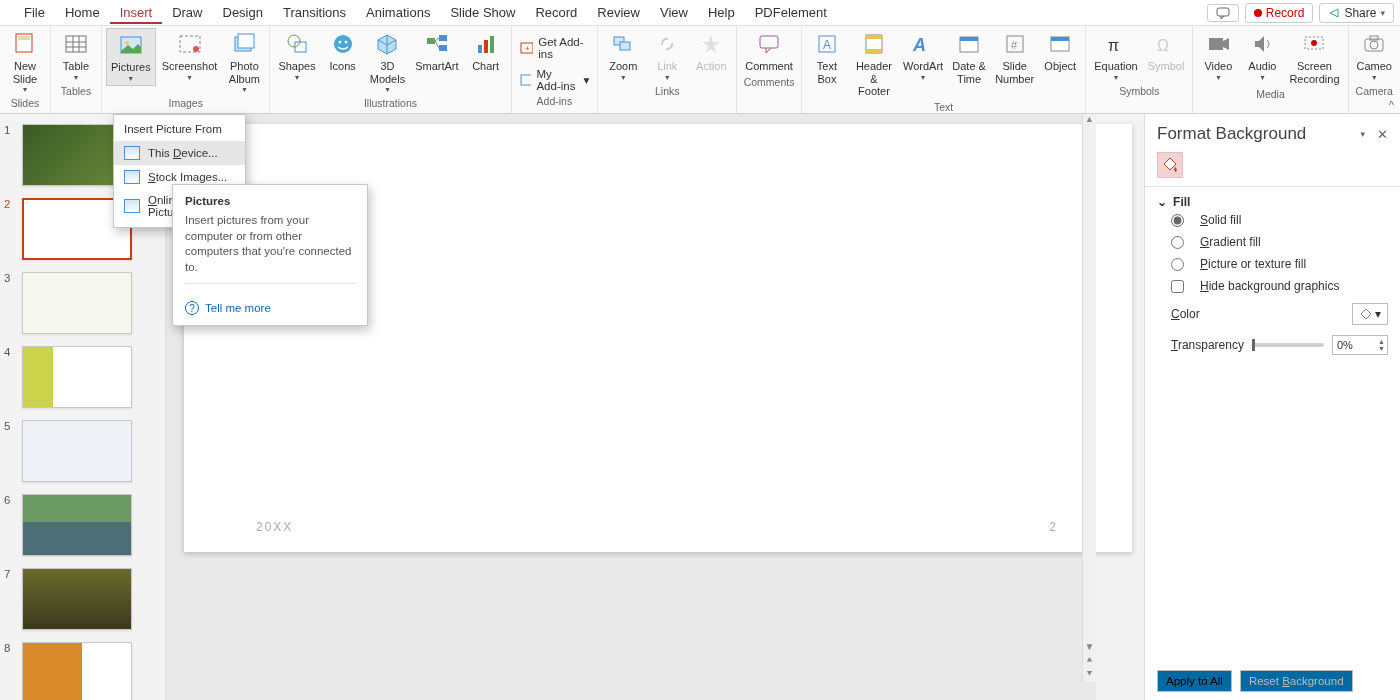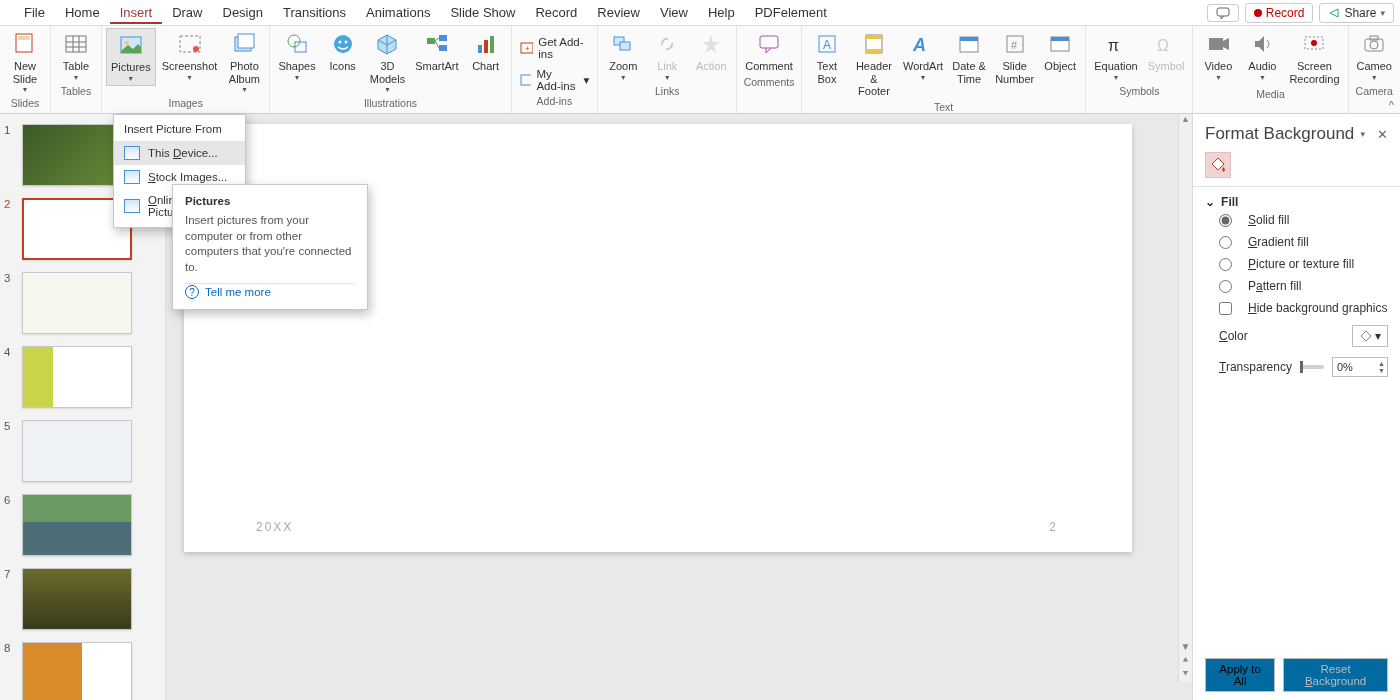--- a/index.html
+++ b/index.html
@@ -33,21 +33,21 @@
 
 .dropdown { position: absolute; top: 88px; left: 113px; width: 133px; background: #fff; border: 1px solid #c8c8c8; box-shadow: 2px 4px 10px rgba(0,0,0,.25); z-index: 20; padding-bottom: 4px; }
 .dropdown .hdr { font-weight: 400; font-size: 11.5px; padding: 8px 10px 6px; }
 .dropdown .item { display: flex; align-items: center; gap: 8px; padding: 5px 10px; font-size: 11.5px; cursor: pointer; }
 .dropdown .item.sel { background: #e6e6e6; }
 .dropdown .item .ic { width: 16px; height: 14px; border: 1px solid #4a90d9; background: linear-gradient(#cfe6fb,#fff); }
 
 
 .tooltip { position: absolute; top: 158px; left: 172px; width: 196px; background: #fff; border: 1px solid #c8c8c8; box-shadow: 2px 4px 10px rgba(0,0,0,.25); z-index: 30; padding: 10px 12px 10px; font-size: 11.5px; }
 .tooltip .tt-title { font-weight: 600; margin-bottom: 6px; }
-.tooltip .tt-body { color: #555; line-height: 1.35; padding-bottom: 8px; border-bottom: 1px solid #e2e2e2; margin-bottom: 1px; }
+.tooltip .tt-body { color: #555; line-height: 1.35; padding-bottom: 8px; border-bottom: 1px solid #e2e2e2; margin-bottom: 17px; }
 .tooltip .tt-more { color: #0b66c3; display: flex; align-items: center; gap: 6px; cursor: pointer; }
 .tooltip .q { width: 14px; height: 14px; border: 1.5px solid #0b66c3; border-radius: 50%; display: inline-flex; align-items: center; justify-content: center; font-size: 10px; }
 
 
 .workspace { display: flex; height: calc(700px - 26px - 88px); position: relative; }
 
 
 .thumbs { width: 166px; background: #f3f3f3; overflow-y: auto; padding: 10px 6px 10px 4px; border-right: 1px solid #e0e0e0; }
 .thumb-row { display: flex; align-items: flex-start; gap: 6px; margin-bottom: 12px; }
 .thumb-row .num { width: 12px; font-size: 11.5px; color: #555; }
@@ -59,21 +59,21 @@
 .canvas-wrap { flex: 1; position: relative; background: #e9e9e9; }
 .scrollbar-v { position: absolute; right: 0; top: 0; bottom: 18px; width: 14px; background: #f0f0f0; border-left: 1px solid #dcdcdc; }
 .scrollbar-v .arrow { height: 14px; text-align: center; font-size: 9px; color: #888; cursor: pointer; }
 .scrollbar-v .track { position: absolute; top: 14px; bottom: 60px; left: 0; right: 0; }
 .scrollbar-v .navbtns { position: absolute; bottom: 0; left: 0; right: 0; display: flex; flex-direction: column; align-items: center; gap: 2px; padding-bottom: 2px; font-size: 10px; color: #888; cursor: pointer; }
 .slide { position: absolute; left: 18px; top: 10px; width: 948px; height: 428px; background: #fff; box-shadow: 0 2px 6px rgba(0,0,0,.2); }
 .slide .footyear { position: absolute; left: 72px; bottom: 18px; color: #aaa; font-size: 12px; letter-spacing: 2px; }
 .slide .footnum { position: absolute; right: 76px; bottom: 18px; color: #aaa; font-size: 12px; }
 
 
-.pane { width: 208px; background: #fff; border-left: 1px solid #dcdcdc; padding: 10px 12px 8px; display: flex; flex-direction: column; }
+.pane { width: 256px; background: #fff; border-left: 1px solid #dcdcdc; padding: 10px 12px 8px; display: flex; flex-direction: column; margin-left: 48px; }
 .pane .pane-head { display: flex; align-items: center; gap: 6px; color: #444; }
 .pane .pane-head .title { font-size: 17px; flex: 1; }
 .pane .pane-head .car { font-size: 9px; color: #666; cursor: pointer; }
 .pane .pane-head .close { font-size: 13px; color: #666; cursor: pointer; margin-left: 6px; }
 .pane .pane-icon { margin-top: 8px; width: 26px; height: 26px; background: #f0d4d4; border: 1px solid #e6bebe; display: flex; align-items: center; justify-content: center; }
 .pane hr { border: none; border-top: 1px solid #e2e2e2; margin: 8px -12px; }
 .pane .sec { display: flex; align-items: center; gap: 6px; font-weight: 600; font-size: 12px; cursor: pointer; }
 .pane .opt { display: flex; align-items: center; gap: 16px; font-size: 12px; padding: 4px 0 4px 14px; }
 .pane .opt input { accent-color: #666; }
 .pane .row { display: flex; align-items: center; gap: 8px; font-size: 12px; padding: 6px 0 4px 14px; }
@@ -574,24 +574,20 @@
       </label>
     <label class="opt">
         <input type="radio" name="fill" style="">
         <span><span class="u">G</span>radient fill</span>
       </label>
     <label class="opt">
         <input type="radio" name="fill" style="">
         <span><span class="u">P</span>icture or texture fill</span>
       </label>
     <label class="opt">
-        <input type="radio" name="fill" style="">
-        <span>P<span class="u">a</span>ttern fill</span>
-      </label>
-    <label class="opt">
         <input type="checkbox" style="">
         <span><span class="u">H</span>ide background graphics</span>
       </label>
     <div class="row">
       <span><span class="u">C</span>olor</span>
       <span class="grow"></span>
       <span class="colorbtn">
           <svg width="14" height="14">
             <path d="M7 2 L12 7 L7 12 L2 7 Z" fill="#fff" stroke="#888"></path>
           </svg>

